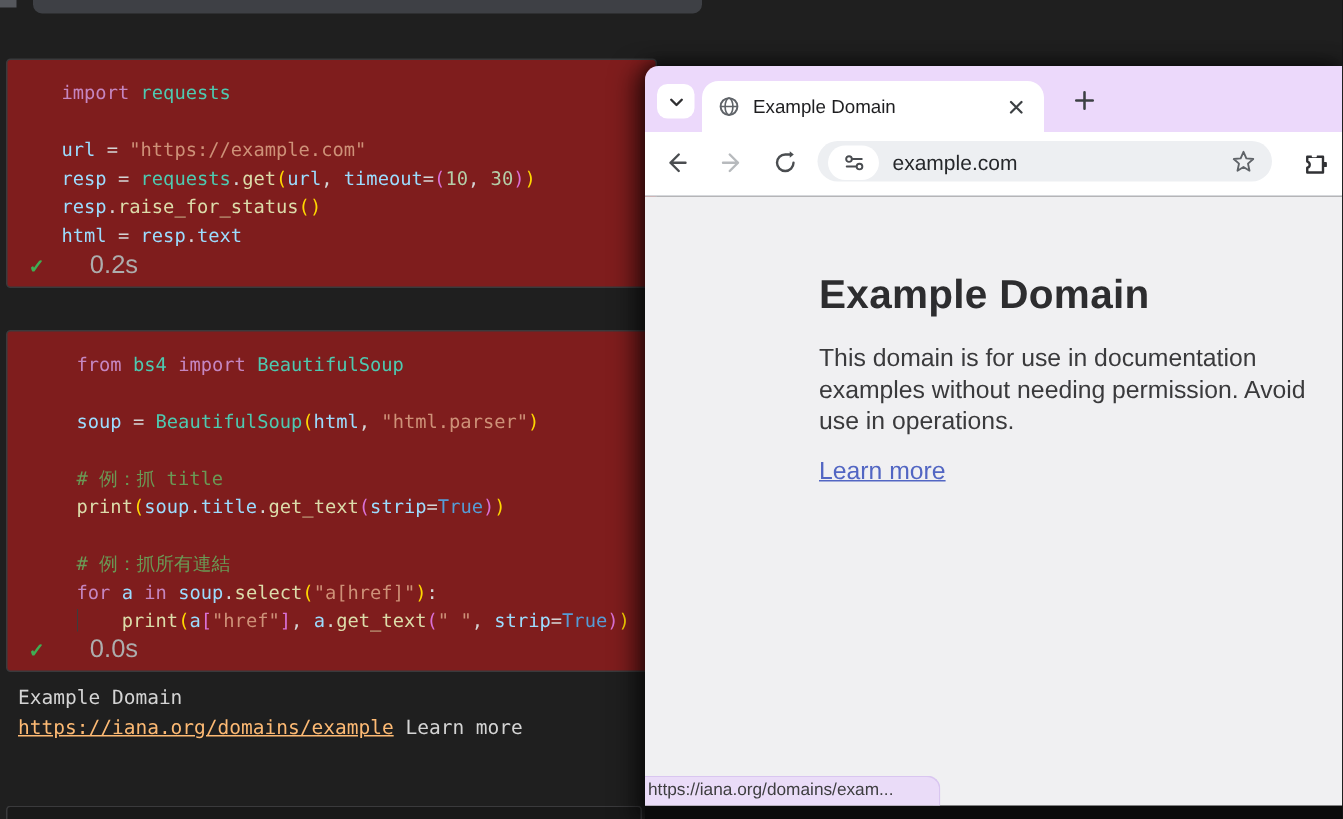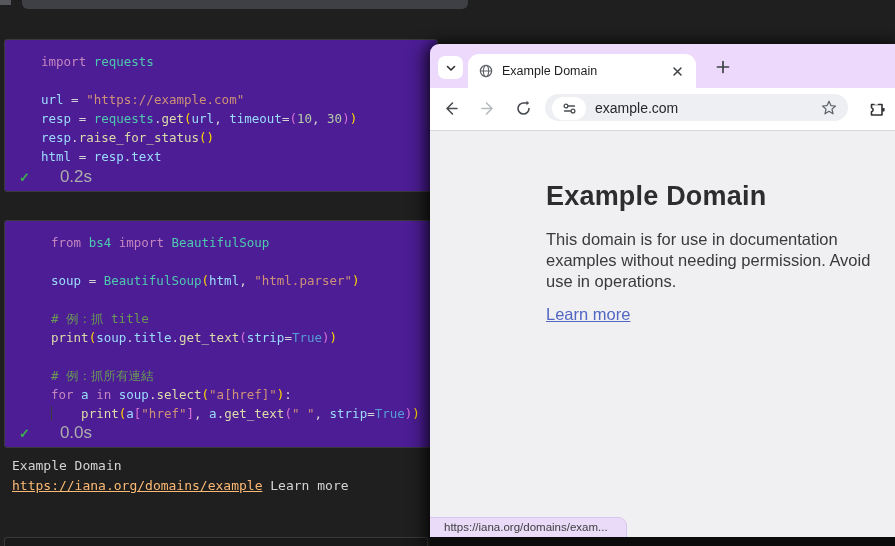--- a/index.html
+++ b/index.html
@@ -3,21 +3,21 @@
 <meta charset="utf-8">
 <style>
   html,body{margin:0;padding:0;background:#101010;}
   .stage{position:relative;width:895px;height:546px;background:#1f1f1f;overflow:hidden;
          font-family:"Liberation Sans",sans-serif;}
 
   
   .nb-corner-chip{position:absolute;left:0;top:0;width:11px;height:5px;background:#55575c;}
   .nb-top-thumb{position:absolute;left:22px;top:0;width:446px;height:9px;background:#3e4045;
                 border-radius:0 0 6px 6px;}
-  .code-cell{position:absolute;left:4px;width:434px;background:#4c1d95;
+  .code-cell{position:absolute;left:4px;width:434px;background:#7f1d1d;
              border:1px solid #3a3a3c;border-radius:3px;box-sizing:border-box;}
   .cell-1{top:39px;height:153px;}
   .cell-2{top:220px;height:228px;padding-left:10px;}
   .code-block{padding:12px 0 0 36px;font-family:"DejaVu Sans Mono",monospace;
               font-size:12.5px;line-height:19px;white-space:pre;}
   .code-line{height:19px;}
   .tk-kw{color:#C586C0}.tk-cls{color:#4EC9B0}.tk-var{color:#9CDCFE}.tk-fn{color:#DCDCAA}
   .tk-str{color:#CE9178}.tk-num{color:#B5CEA8}.tk-cmt{color:#6A9955}.tk-const{color:#569CD6}
   .tk-pl{color:#d4d4d4}.tk-b1{color:#ffd700}.tk-b2{color:#da70d6}
   .tk-ind{box-shadow:inset 1px 0 0 #3c3c3c;color:#d4d4d4}
@@ -56,21 +56,21 @@
   .toolbar-divider{height:1px;background:#d6d8dc;}
   .page{position:relative;height:406px;background:#f0f0f2;}
   .page-content{position:absolute;left:116px;top:50px;width:352px;color:#3a3a3c;}
   .page-h1{margin:0;font-size:27px;font-weight:600;color:#2d2d2f;letter-spacing:.2px;}
   .page-p{margin:17px 0 0 0;font-size:16.5px;line-height:21px;}
   .page-link{display:inline-block;margin-top:13px;font-size:16.5px;color:#5266c3;
              text-decoration:underline;}
   .status-bubble{position:absolute;left:0;bottom:0;width:197px;height:20px;background:#eadcf8;
                  border-top:1px solid #d9c6f0;border-right:1px solid #d9c6f0;
                  border-top-right-radius:9px;box-sizing:border-box;
-                 font-size:11.5px;color:#3e3e40;padding:3px 8px 0 14px;white-space:nowrap;
+                 font-size:11.5px;color:#3e3e40;padding:3px 8px 0 2px;white-space:nowrap;
                  overflow:hidden;}
   .win-bottom{height:9px;background:#0b0b0b;}
   svg{display:block;}
 </style>
 </head>
 <body>
 
 <div class="stage">
 
   <div class="nb-corner-chip"></div>

